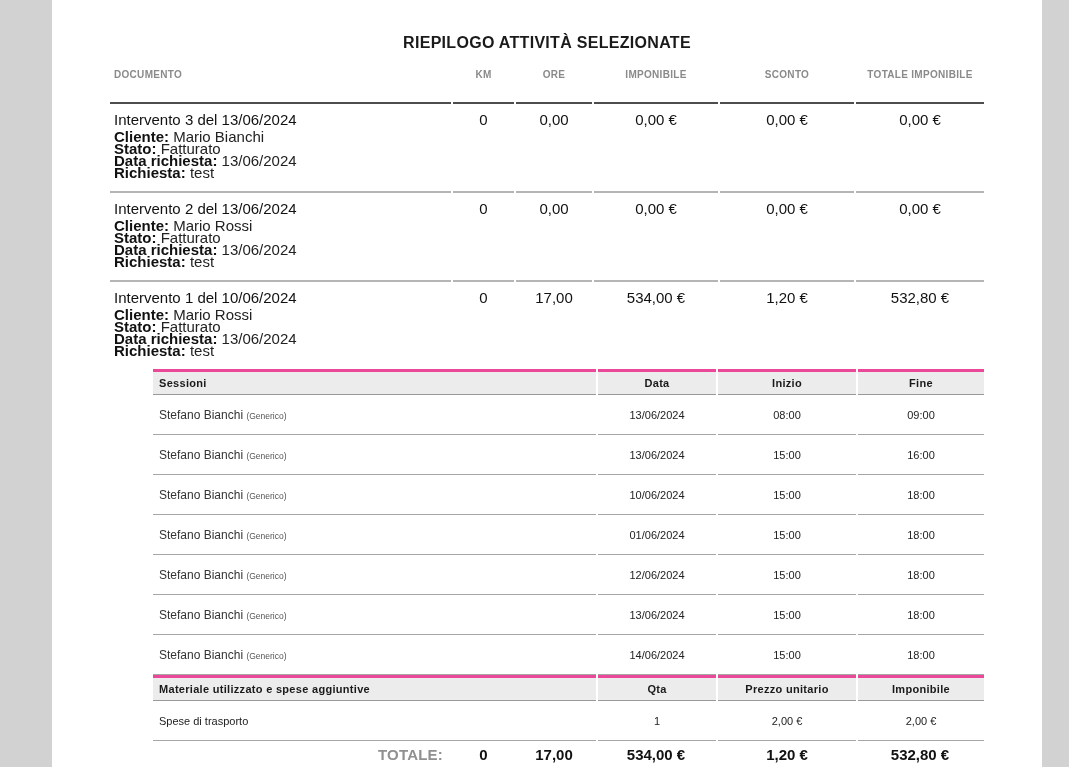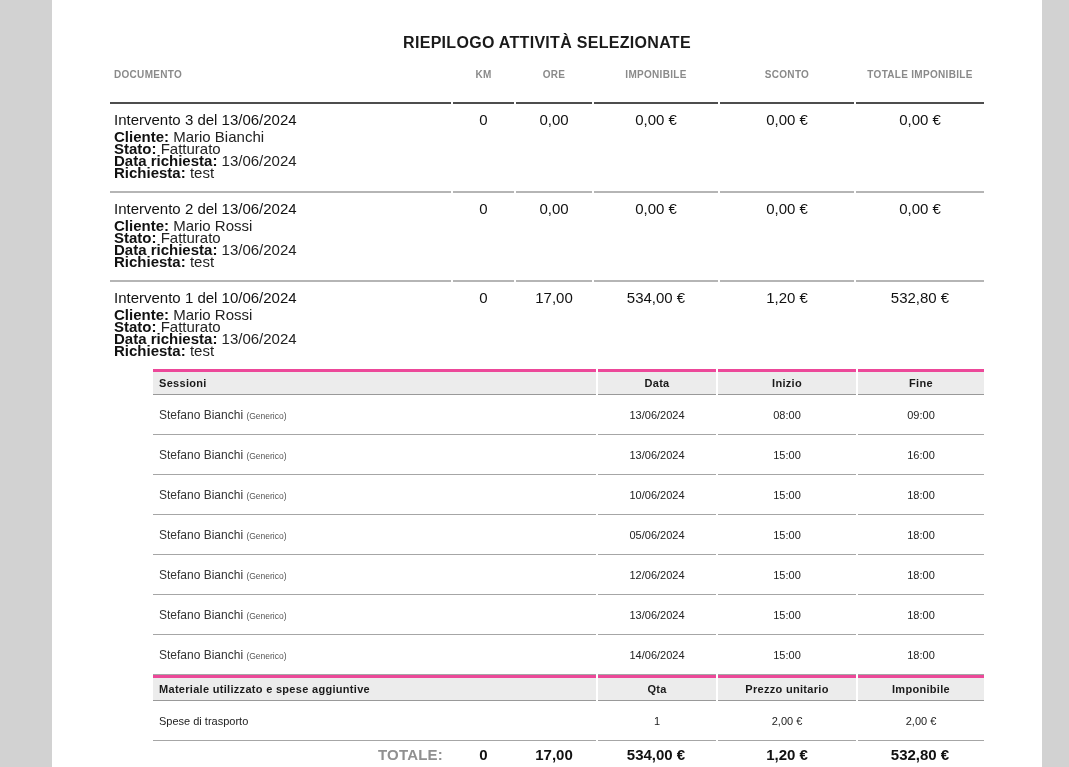--- a/index.html
+++ b/index.html
@@ -202,21 +202,21 @@
               <td>16:00</td>
             </tr>
             <tr>
               <td class="name-cell"><span>Stefano Bianchi</span> <span class="person-type">(Generico)</span></td>
               <td>10/06/2024</td>
               <td>15:00</td>
               <td>18:00</td>
             </tr>
             <tr>
               <td class="name-cell"><span>Stefano Bianchi</span> <span class="person-type">(Generico)</span></td>
-              <td>05/06/2024</td>
+              <td>01/06/2024</td>
               <td>15:00</td>
               <td>18:00</td>
             </tr>
             <tr>
               <td class="name-cell"><span>Stefano Bianchi</span> <span class="person-type">(Generico)</span></td>
               <td>12/06/2024</td>
               <td>15:00</td>
               <td>18:00</td>
             </tr>
             <tr>

